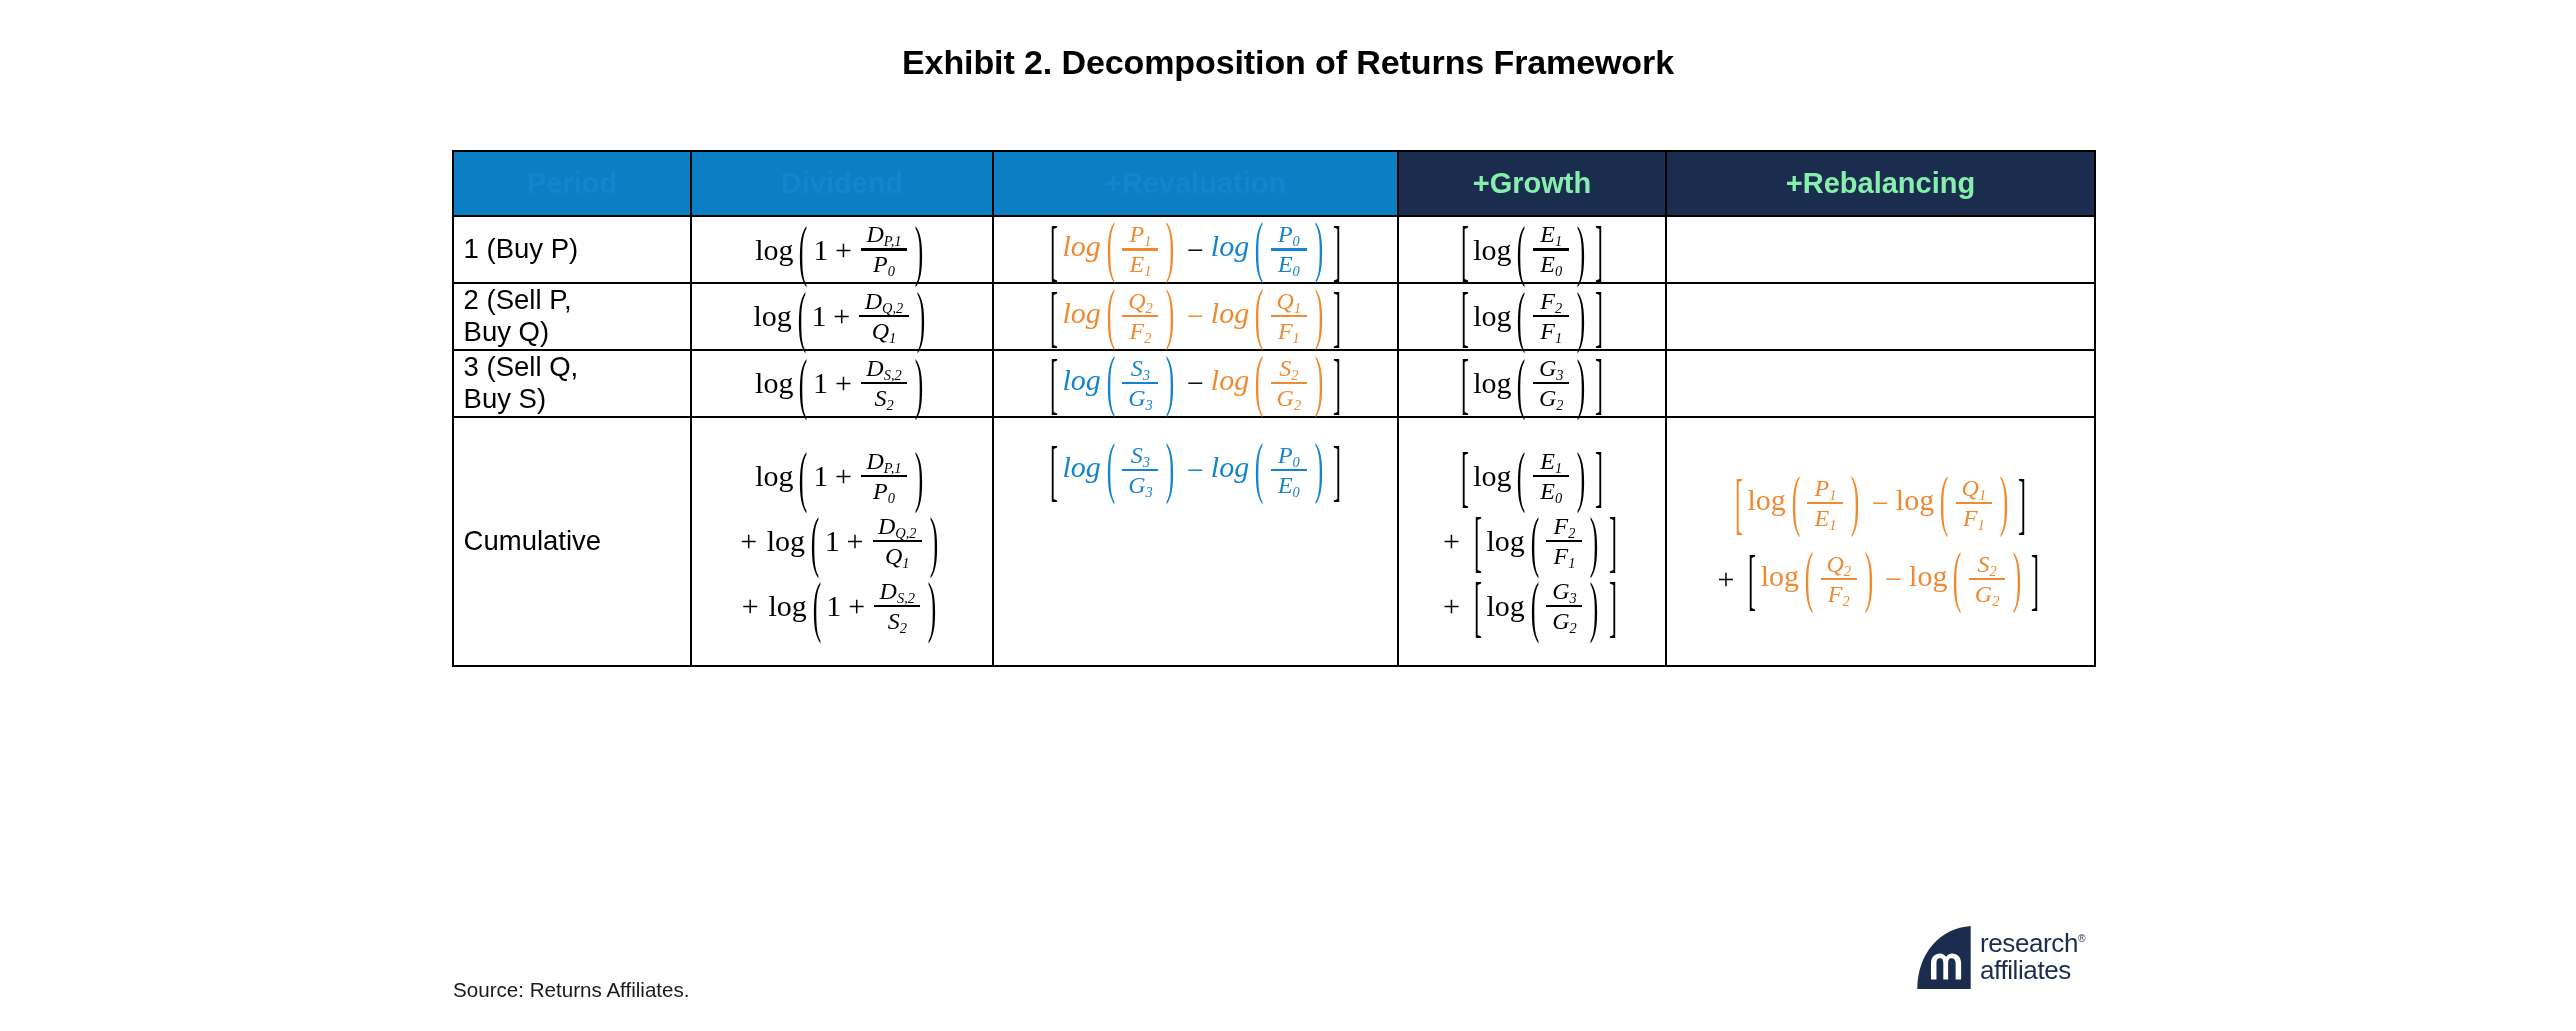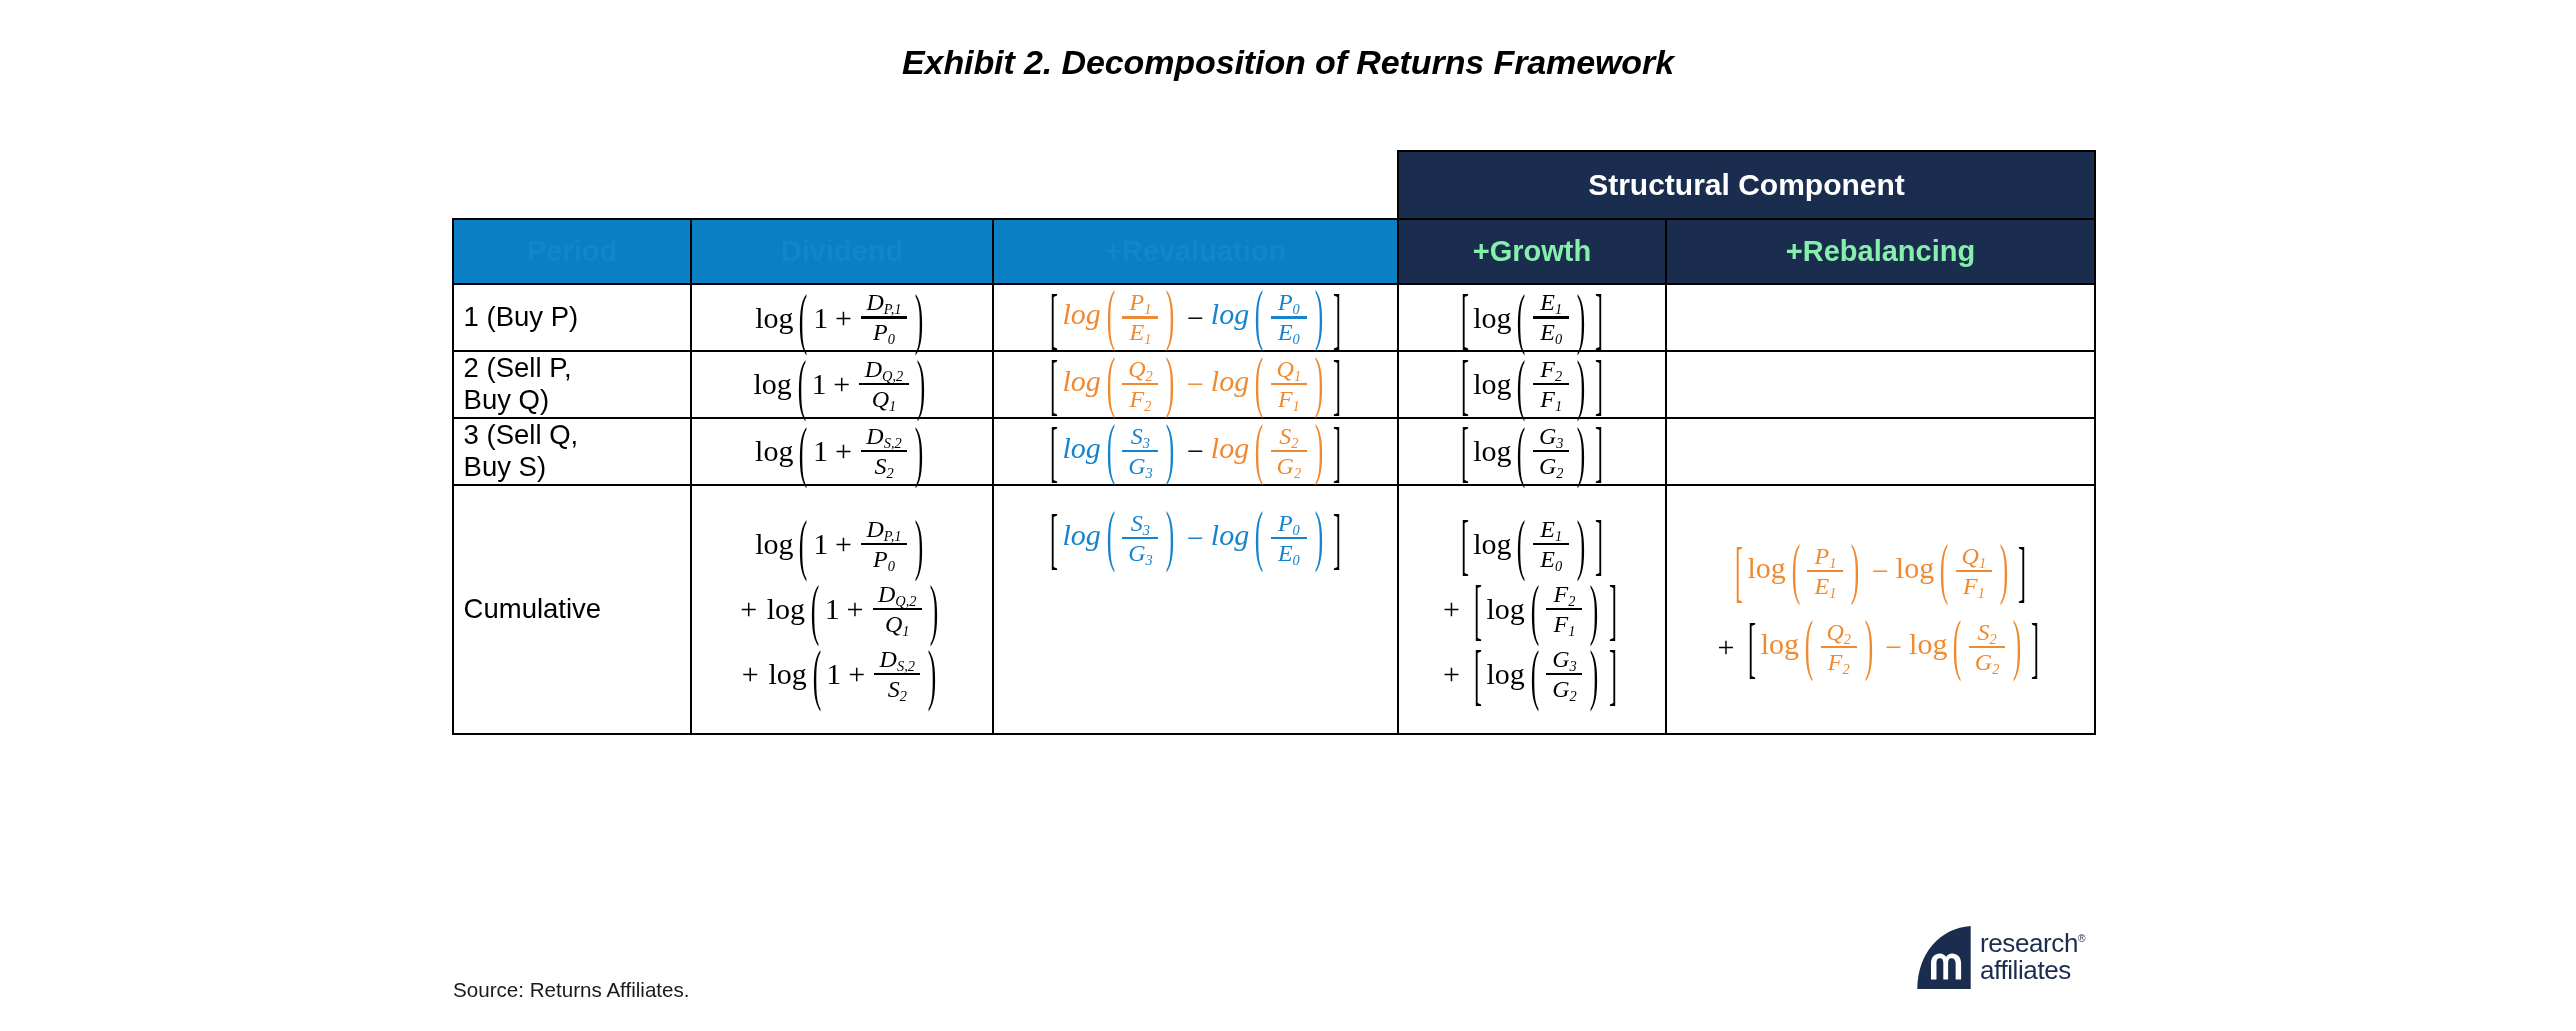--- a/index.html
+++ b/index.html
@@ -20,21 +20,20 @@
     position: absolute;
     top: 43px;
     left: 0;
     width: 2576px;
     text-align: center;
     font-family: "Liberation Sans", sans-serif;
     font-weight: bold;
     font-size: 34px;
     letter-spacing: -0.1px;
     color: #000000;
-    font-style: italic;
   }
 
   
   .table-wrap {
     position: absolute;
     left: 452px;
     top: 150px;
     width: 1643px;
   }
   table.framework {
@@ -248,26 +247,20 @@
 <table class="framework">
   <colgroup>
     <col class="c-period">
         <col class="c-div">
         <col class="c-reval">
         <col class="c-growth">
         <col class="c-rebal">
   </colgroup>
   <tbody>
 
-  <tr>
-    <td class="spacer-cell"></td>
-    <td class="spacer-cell"></td>
-    <td class="spacer-cell"></td>
-    <td class="group-head" colspan="2">Structural Component</td>
-  </tr>
 
   <tr>
     <td class="col-head blue">Period</td>
     <td class="col-head blue">Dividend</td>
     <td class="col-head blue">+Revaluation</td>
     <td class="col-head navy">+Growth</td>
     <td class="col-head navy">+Rebalancing</td>
   </tr>
 
   <tr>

